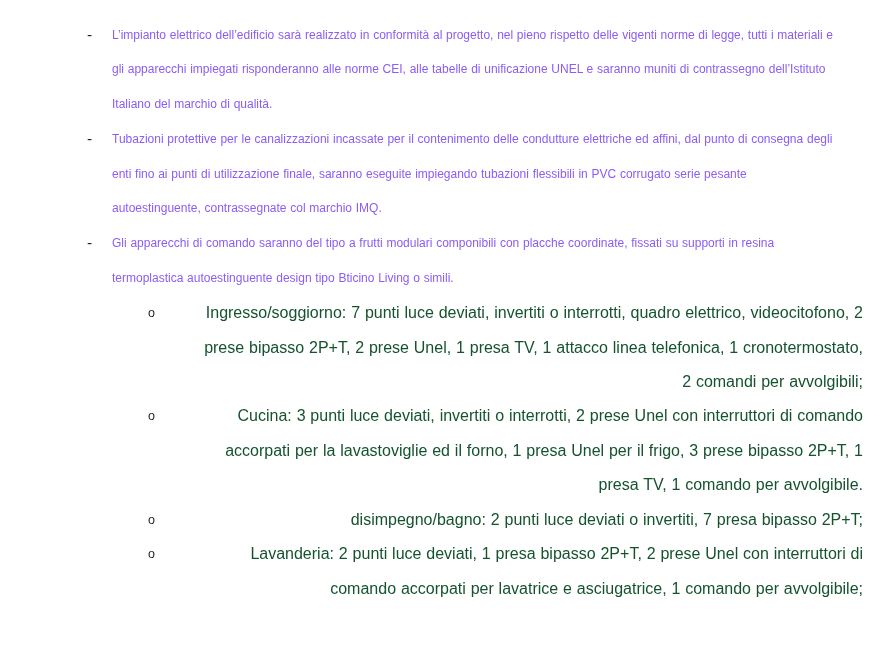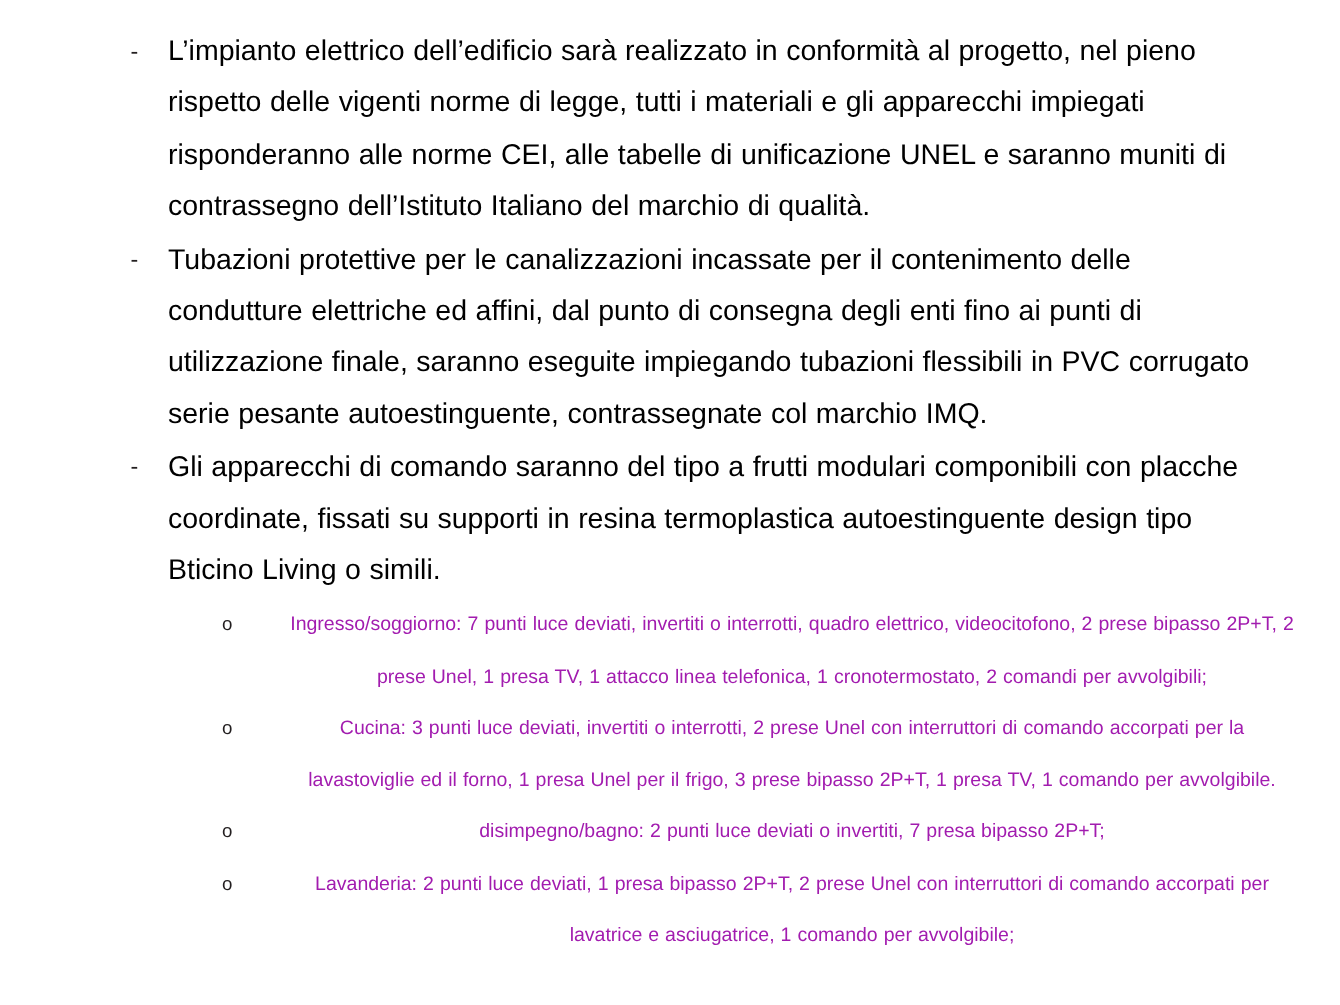--- a/index.html
+++ b/index.html
@@ -42,23 +42,23 @@
     top: 0;
     width: 14px;
     text-align: left;
     font-size: 15.5px;
     line-height: 34.4px;
     color: #231f20;
   }
   .para {
     margin: 0;
     padding: 0 0 0 27px;
-    font-size: 19px;
+    font-size: 12px;
     line-height: 34.4px;
-    color: #000000;
+    color: #8b5cf6;
     letter-spacing: 0.0px;
     word-spacing: 0.4px;
     text-align: left;
     max-width: 725px;
   }
   
   ul.lvl2 {
     list-style: none;
     margin: 0;
     padding: 0;
@@ -71,25 +71,25 @@
     position: absolute;
     left: 118px;
     top: 0;
     font-size: 12.5px;
     line-height: 34.4px;
     color: #231f20;
   }
   .para2 {
     margin: 0;
     padding: 0 0 0 163px;
-    font-size: 13px;
+    font-size: 16px;
     line-height: 34.4px;
-    color: #a21caf;
+    color: #14532d;
     word-spacing: 0.4px;
-    text-align: center;
+    text-align: right;
     max-width: 855px;
   }
 </style>
 </head>
 <body>
 
 <div class="page">
   <div class="doc-body">
 
     <ul class="lvl1">

